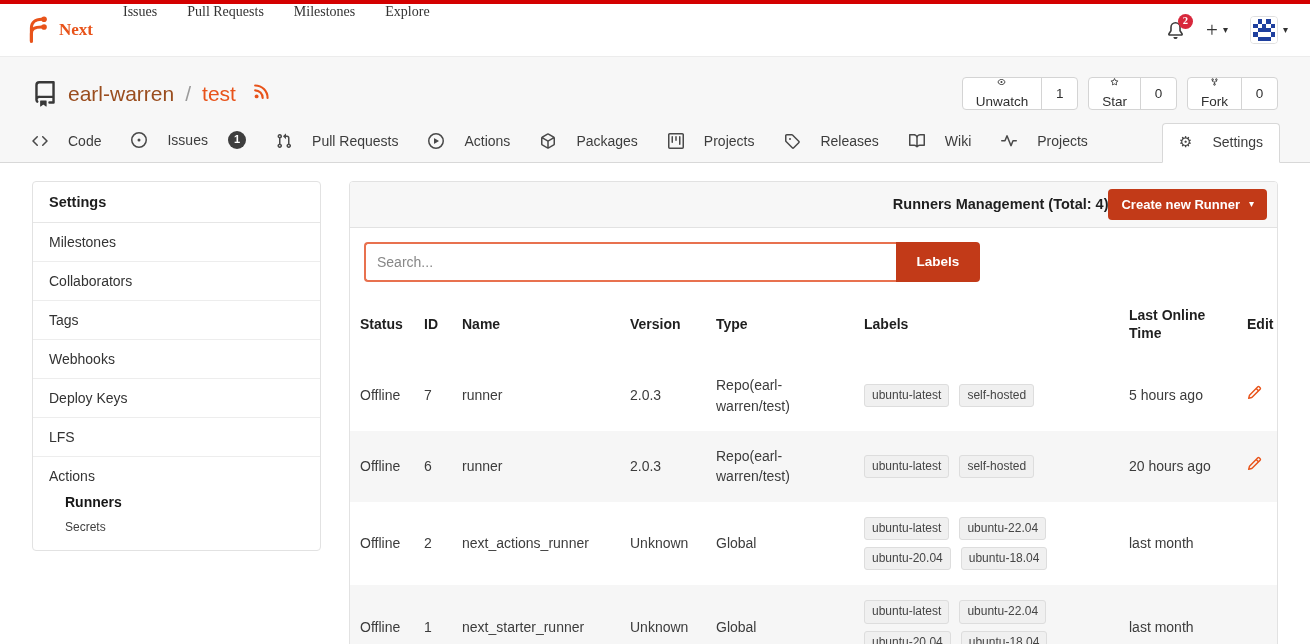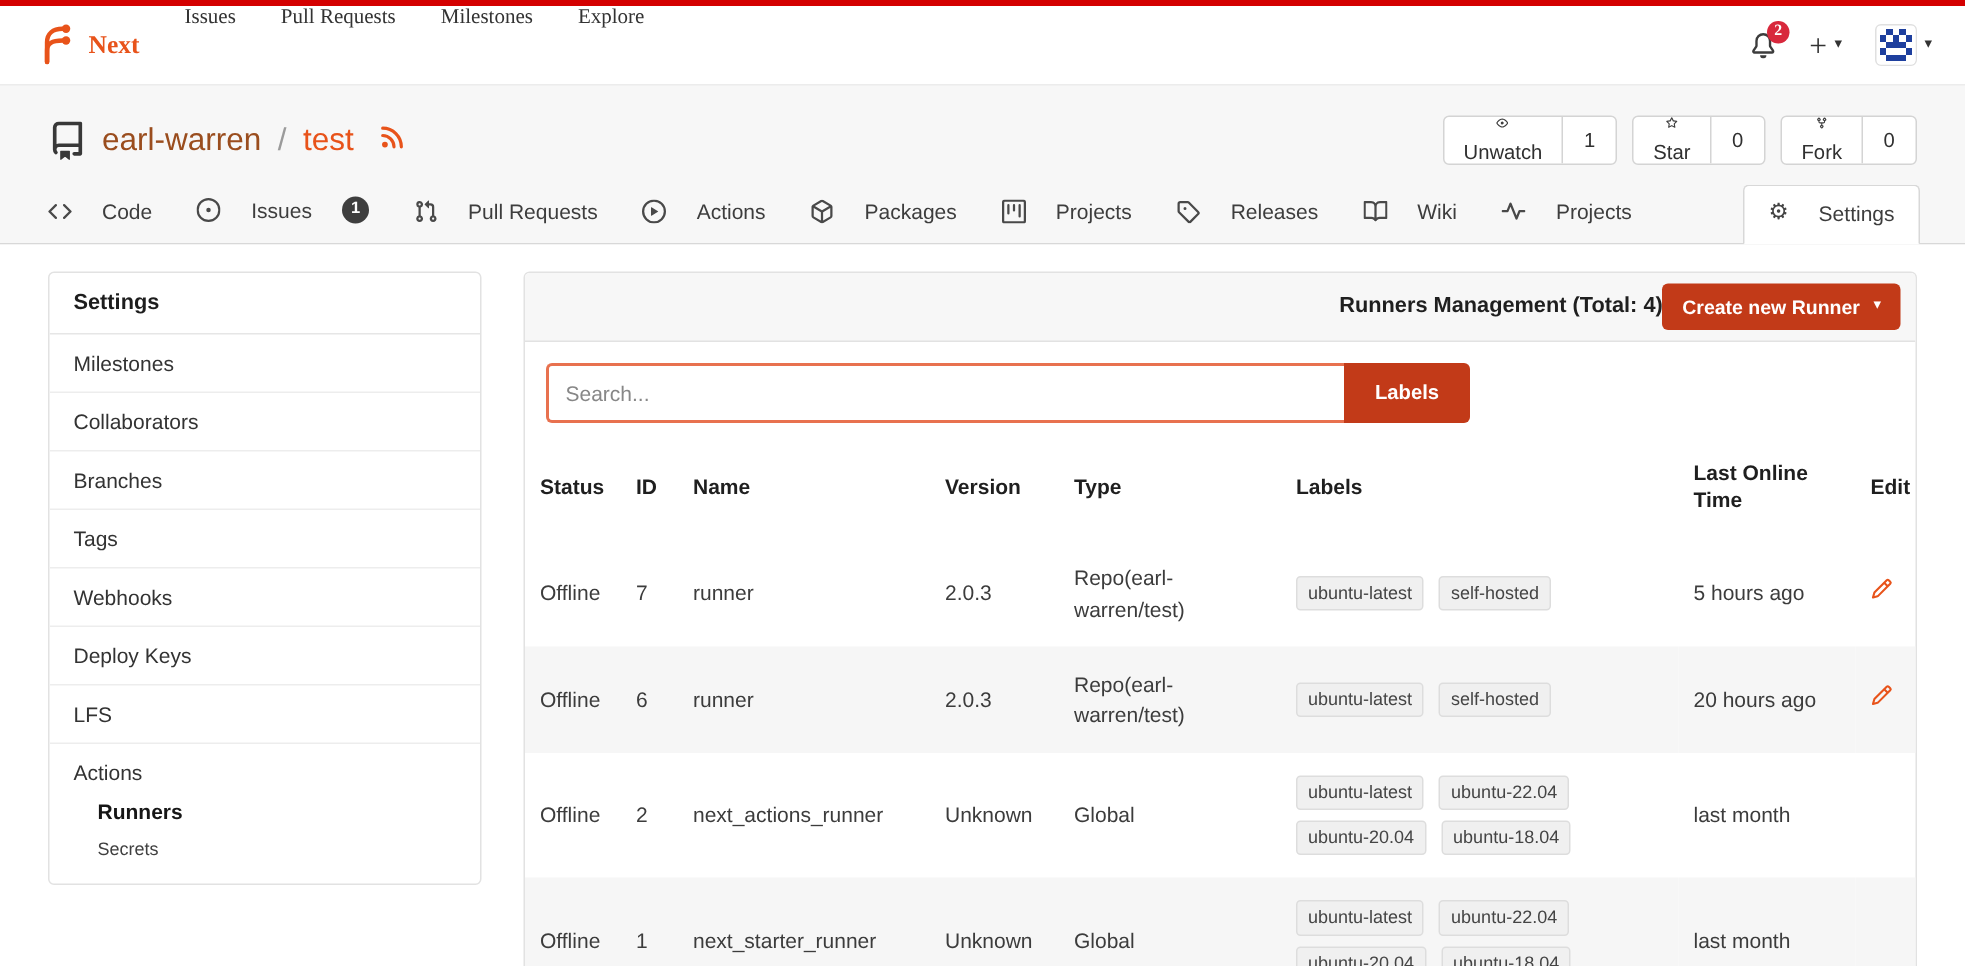--- a/index.html
+++ b/index.html
@@ -261,21 +261,20 @@
     </span>
   </nav>
 </div>
 
 <div class="content">
 
   <aside class="sidebar">
     <div class="sb-title">Settings</div>
     <div class="sb-item">Milestones</div>
     <div class="sb-item">Collaborators</div>
-    <div class="sb-item">Branches</div>
     <div class="sb-item">Tags</div>
     <div class="sb-item">Webhooks</div>
     <div class="sb-item">Deploy Keys</div>
     <div class="sb-item">LFS</div>
     <div class="sb-group">
       <div class="sb-group-label">Actions</div>
       <div class="sb-sub-active">Runners</div>
       <div class="sb-sub-item">Secrets</div>
     </div>
   </aside>

